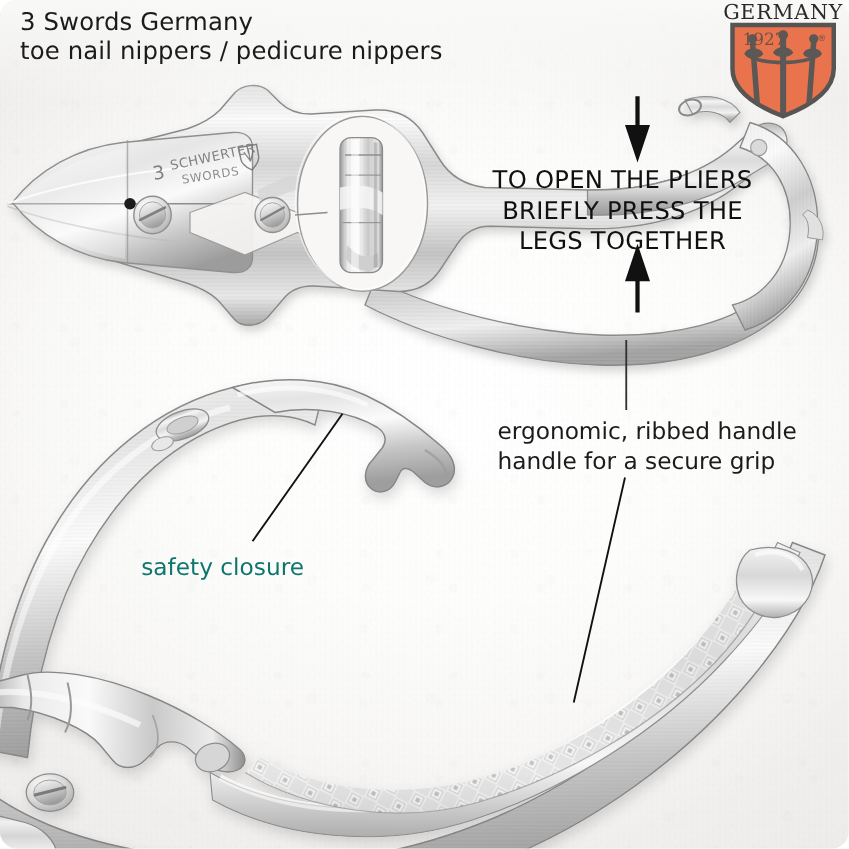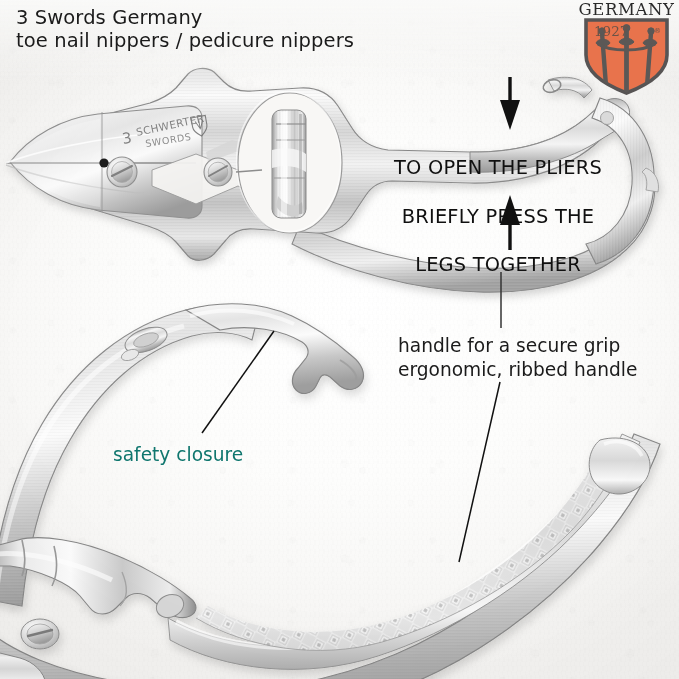--- a/index.html
+++ b/index.html
@@ -8,20 +8,21 @@
     padding: 0;
     background: #ffffff;
   }
   #scene {
     position: relative;
     width: 679px;
     height: 679px;
     overflow: hidden;
     background-color: #f7f6f4;
     font-family: "DejaVu Sans", sans-serif;
+    border-radius: 14px;
     -webkit-font-smoothing: antialiased;
   }
   
   .bg-base {
     position: absolute;
     inset: 0;
     background:
       radial-gradient(ellipse 70% 55% at 52% 46%, #ffffff 0%, #fdfdfc 45%, #f4f3f1 100%);
   }
   .bg-tex {
@@ -58,21 +59,21 @@
     position: absolute;
     left: 392px;
     top: 132px;
     width: 212px;
     text-align: center;
     color: #101010;
     font-size: 19.4px;
     line-height: 24.6px;
     letter-spacing: .2px;
   }
-  .instr-block div { white-space: nowrap; margin-top: 24px; }
+  .instr-block div { white-space: nowrap; }
   .label-ergo {
     position: absolute;
     left: 398px;
     top: 334px;
     color: #1b1b1b;
     font-size: 18.6px;
     line-height: 23.5px;
     white-space: nowrap;
   }
   .label-safety {
@@ -461,22 +462,22 @@
     <div>toe nail nippers / pedicure nippers</div>
   </div>
 
   <div class="instr-block">
     <div>TO OPEN THE PLIERS</div>
     <div>BRIEFLY PRESS THE</div>
     <div>LEGS TOGETHER</div>
   </div>
 
   <div class="label-ergo">
+    <div>ergonomic, ribbed handle</div>
     <div>handle for a secure grip</div>
-    <div>ergonomic, ribbed handle</div>
   </div>
 
   <div class="label-safety">safety closure</div>
 
   <div class="logo">
     <svg width="97" height="96" viewBox="0 0 97 96">
       <defs>
         <clipPath id="shieldClip">
           <path d="M8 20 L89 20 L89 55 C89 72 72 84 48.5 93 C25 84 8 72 8 55 Z"></path>
         </clipPath>

